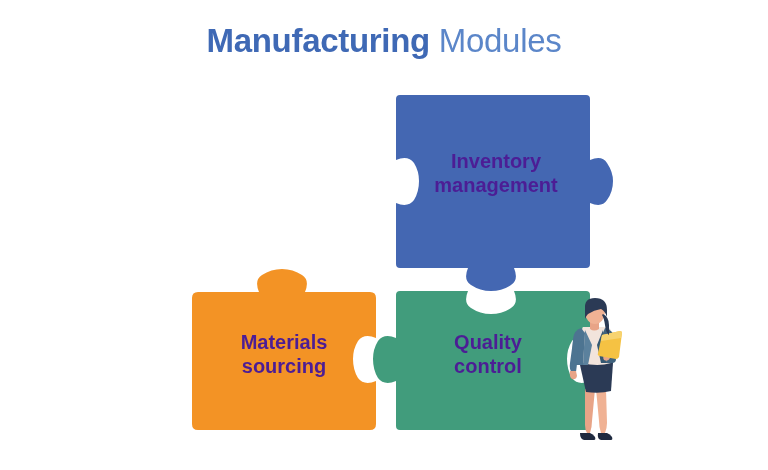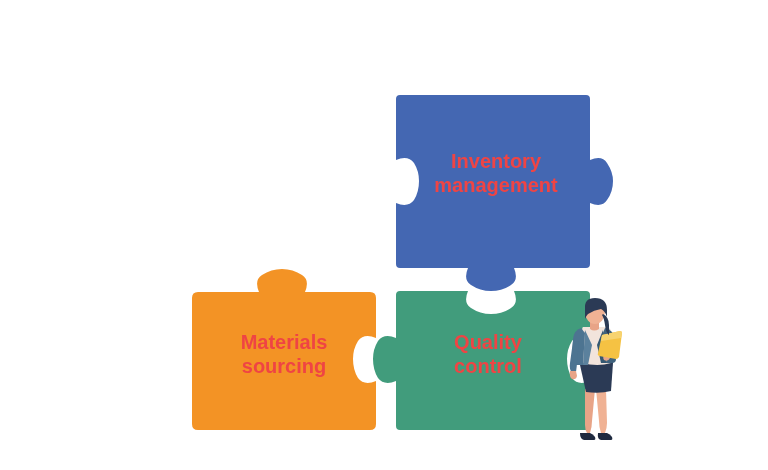--- a/index.html
+++ b/index.html
@@ -54,21 +54,21 @@
     left: 0;
     top: 0;
     width: 768px;
     height: 470px;
   }
 
   
   .piece-label {
     position: absolute;
     text-align: center;
-    color: #ef4444;
+    color: #4c1d95;
     font-family: "Liberation Sans", sans-serif;
     font-weight: bold;
     line-height: 1.18;
     white-space: pre-line;
     pointer-events: none;
   }
   #label-inventory {
     left: 398px;
     top: 150px;
     width: 196px;
@@ -94,20 +94,23 @@
     top: 297px;
     width: 80px;
     height: 148px;
   }
 </style>
 </head>
 <body>
 
 <div id="slide">
 
+  <div id="title-block">
+    <span class="title-bold">Manufacturing</span><span class="title-light"> Modules</span>
+  </div>
 
   <svg id="puzzle-svg" viewBox="0 0 768 470">
 
     <path id="piece-inventory" d="M 400,95
              L 586,95
              Q 590,95 590,99
              L 590,160
              Q 602,155 607,163
              Q 613,172 613,181
              Q 613,192 607,200

